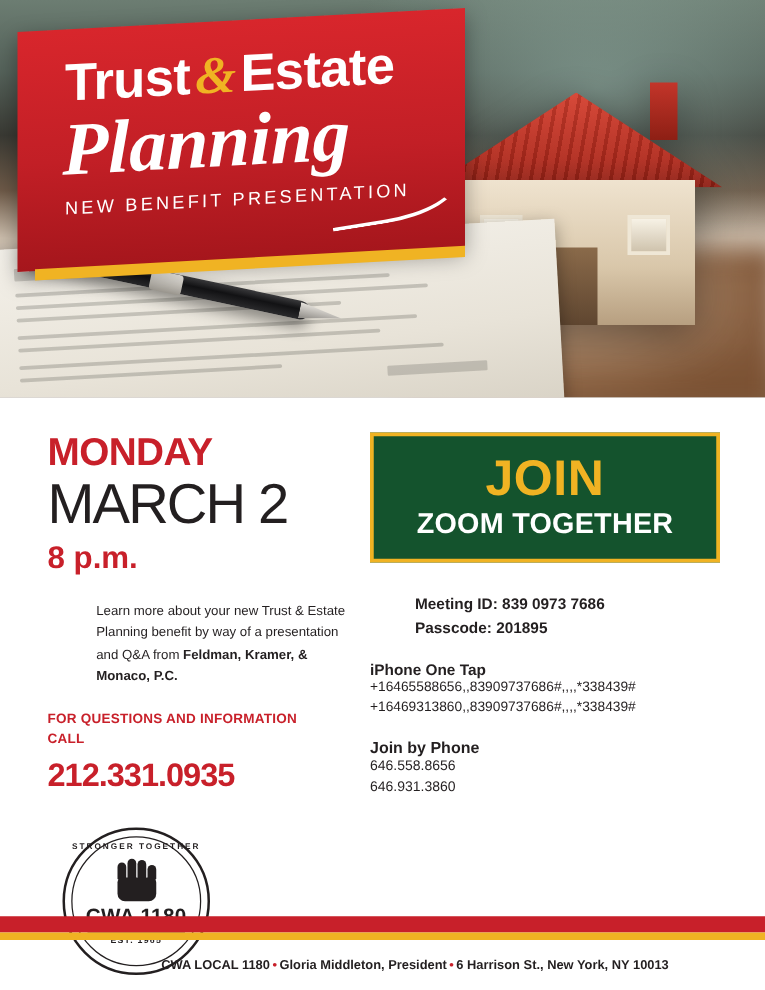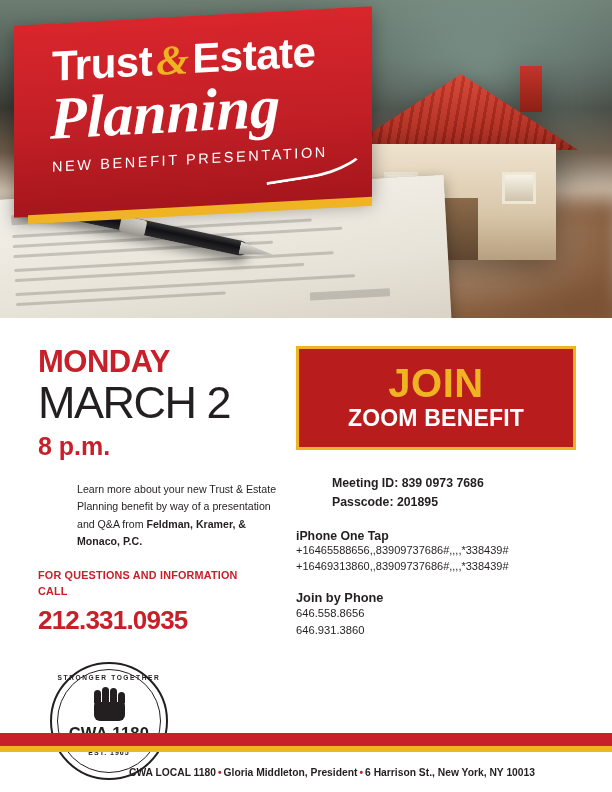--- a/index.html
+++ b/index.html
@@ -253,21 +253,21 @@
     font-size: 26px;
     font-weight: bold;
     color: #c8202a;
     letter-spacing: -0.8px;
     margin-top: 6px;
   }
 
   
   .join-box {
     width: 280px;
-    background: #b91c1c;
+    background: #14532d;
     border: 3px solid #f0b323;
     padding: 14px 0 16px 0;
     text-align: center;
   }
   .join-1 {
     color: #f0b323;
     font-weight: bold;
     font-size: 40px;
     line-height: 1;
     letter-spacing: 0.5px;
@@ -426,21 +426,21 @@
 
     <div class="d-q">FOR QUESTIONS AND INFORMATION CALL</div>
     <div class="d-phone">212.331.0935</div>
   </div>
 
   <div class="divider"></div>
 
   <div class="col-right">
     <div class="join-box">
       <div class="join-1">JOIN</div>
-      <div class="join-2">ZOOM BENEFIT</div>
+      <div class="join-2">ZOOM TOGETHER</div>
     </div>
 
     <div class="zi-block">
       <div class="zi-line">Meeting ID: 839 0973 7686</div>
       <div class="zi-line">Passcode: 201895</div>
     </div>
 
     <div class="zi-head">iPhone One Tap</div>
     <div class="zi-small">+16465588656,,83909737686#,,,,*338439#</div>
     <div class="zi-small">+16469313860,,83909737686#,,,,*338439#</div>

